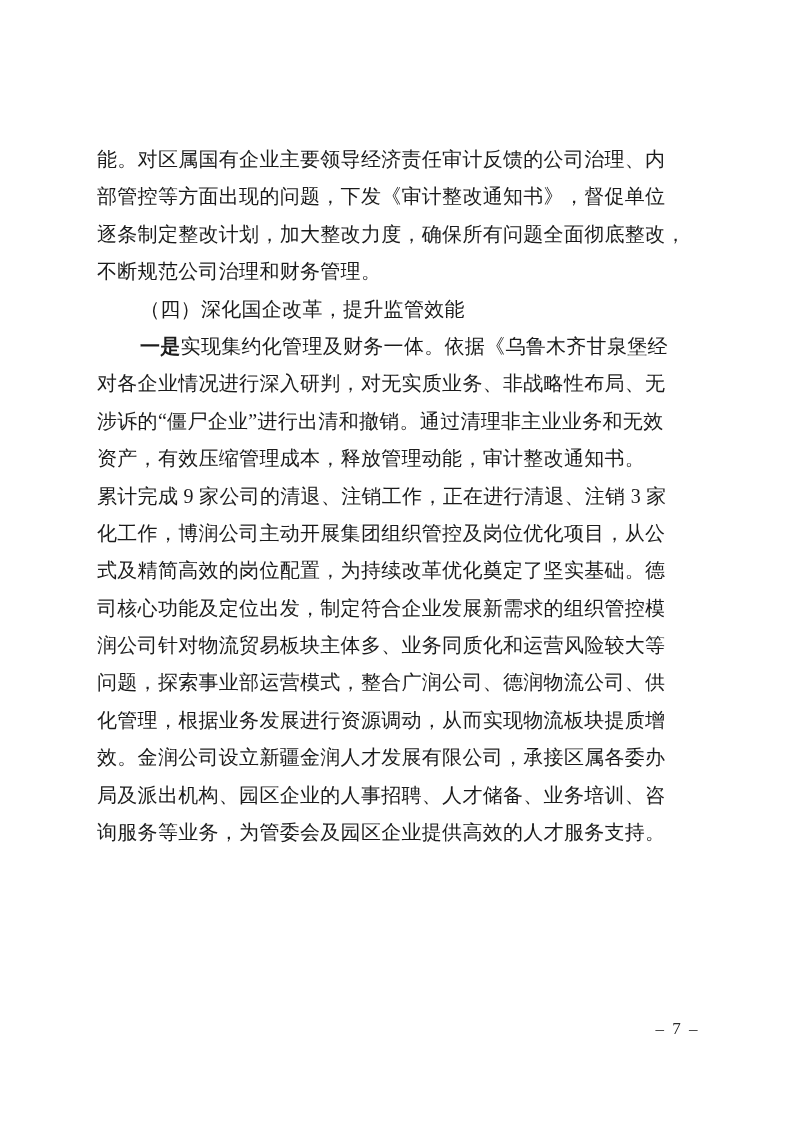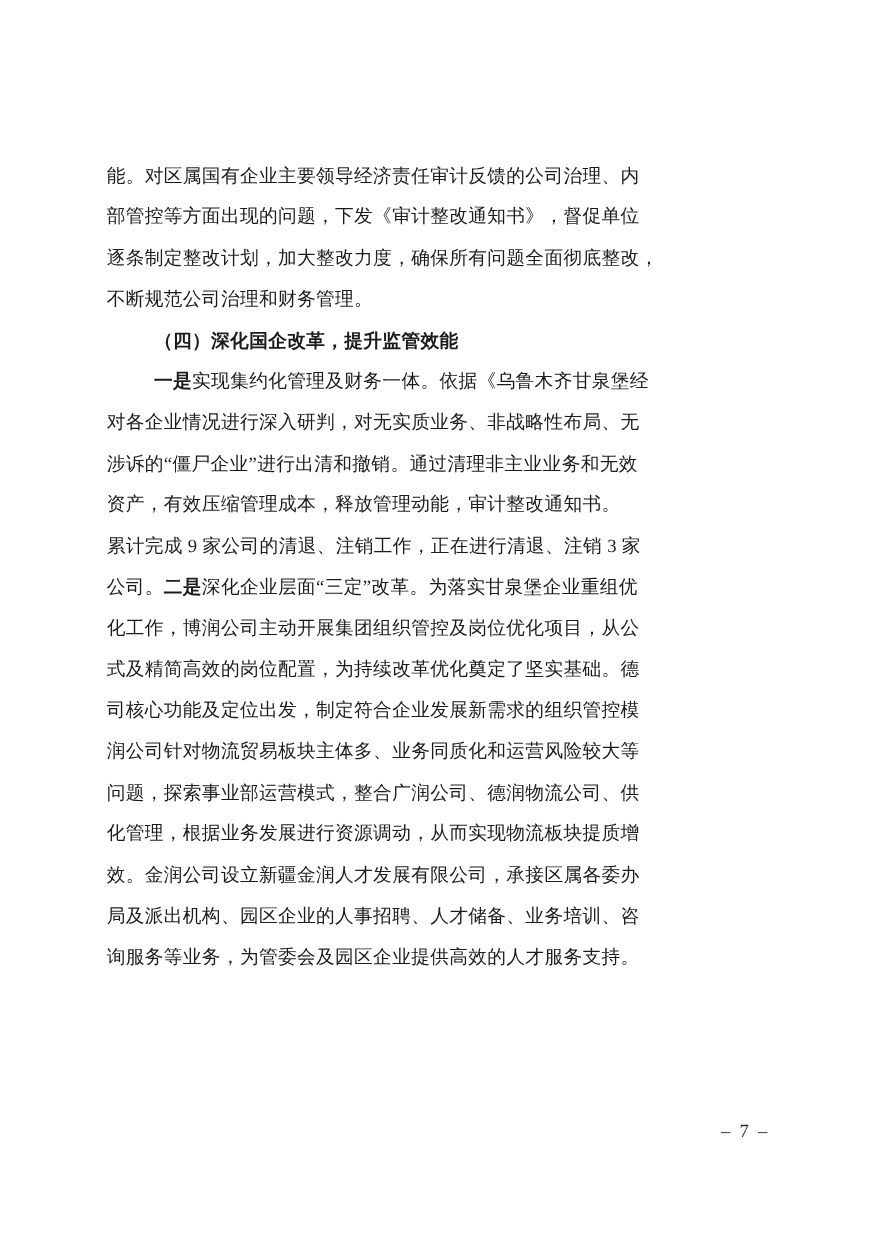--- a/index.html
+++ b/index.html
@@ -18,29 +18,29 @@
   }
   .content {
     position: absolute;
     left: 97px;
     top: 141px;
     width: 610px;
   }
   .line {
     height: 37.4px;
     line-height: 37.4px;
-    font-size: 17px;
+    font-size: 20px;
     white-space: nowrap;
     letter-spacing: 0.3px;
   }
   .line.indent {
     text-indent: 43px;
   }
   .line.heading span {
-    font-weight: bold;
+    font-weight: normal;
   }
   .seg-bold {
     font-weight: bold;
   }
   .footer {
     position: absolute;
     top: 1018px;
     left: 650px;
     width: 55px;
     text-align: center;
@@ -58,21 +58,20 @@
       <div class="line"><span class="seg">能。对区属国有企业主要领导经济责任审计反馈的公司治理、内</span></div>
       <div class="line"><span class="seg">部管控等方面出现的问题，下发《审计整改通知书》，督促单位</span></div>
       <div class="line"><span class="seg">逐条制定整改计划，加大整改力度，确保所有问题全面彻底整改，</span></div>
       <div class="line"><span class="seg">不断规范公司治理和财务管理。</span></div>
       <div class="line indent heading"><span class="seg-bold">（四）深化国企改革，提升监管效能</span></div>
       <div class="line indent"><span class="seg-bold">一是</span><span class="seg">实现集约化管理及财务一体。依据《乌鲁木齐甘泉堡经</span></div>
       <div class="line"><span class="seg">对各企业情况进行深入研判，对无实质业务、非战略性布局、无</span></div>
       <div class="line"><span class="seg">涉诉的“僵尸企业”进行出清和撤销。通过清理非主业业务和无效</span></div>
       <div class="line"><span class="seg">资产，有效压缩管理成本，释放管理动能，审计整改通知书。</span></div>
       <div class="line"><span class="seg">累计完成 9 家公司的清退、注销工作，正在进行清退、注销 3 家</span></div>
-      <div class="line"><span class="seg">公司。</span><span class="seg-bold">二是</span><span class="seg">深化企业层面“三定”改革。为落实甘泉堡企业重组优</span></div>
       <div class="line"><span class="seg">化工作，博润公司主动开展集团组织管控及岗位优化项目，从公</span></div>
       <div class="line"><span class="seg">式及精简高效的岗位配置，为持续改革优化奠定了坚实基础。德</span></div>
       <div class="line"><span class="seg">司核心功能及定位出发，制定符合企业发展新需求的组织管控模</span></div>
       <div class="line"><span class="seg">润公司针对物流贸易板块主体多、业务同质化和运营风险较大等</span></div>
       <div class="line"><span class="seg">问题，探索事业部运营模式，整合广润公司、德润物流公司、供</span></div>
       <div class="line"><span class="seg">化管理，根据业务发展进行资源调动，从而实现物流板块提质增</span></div>
       <div class="line"><span class="seg">效。金润公司设立新疆金润人才发展有限公司，承接区属各委办</span></div>
       <div class="line"><span class="seg">局及派出机构、园区企业的人事招聘、人才储备、业务培训、咨</span></div>
       <div class="line"><span class="seg">询服务等业务，为管委会及园区企业提供高效的人才服务支持。</span></div>
     </div>

